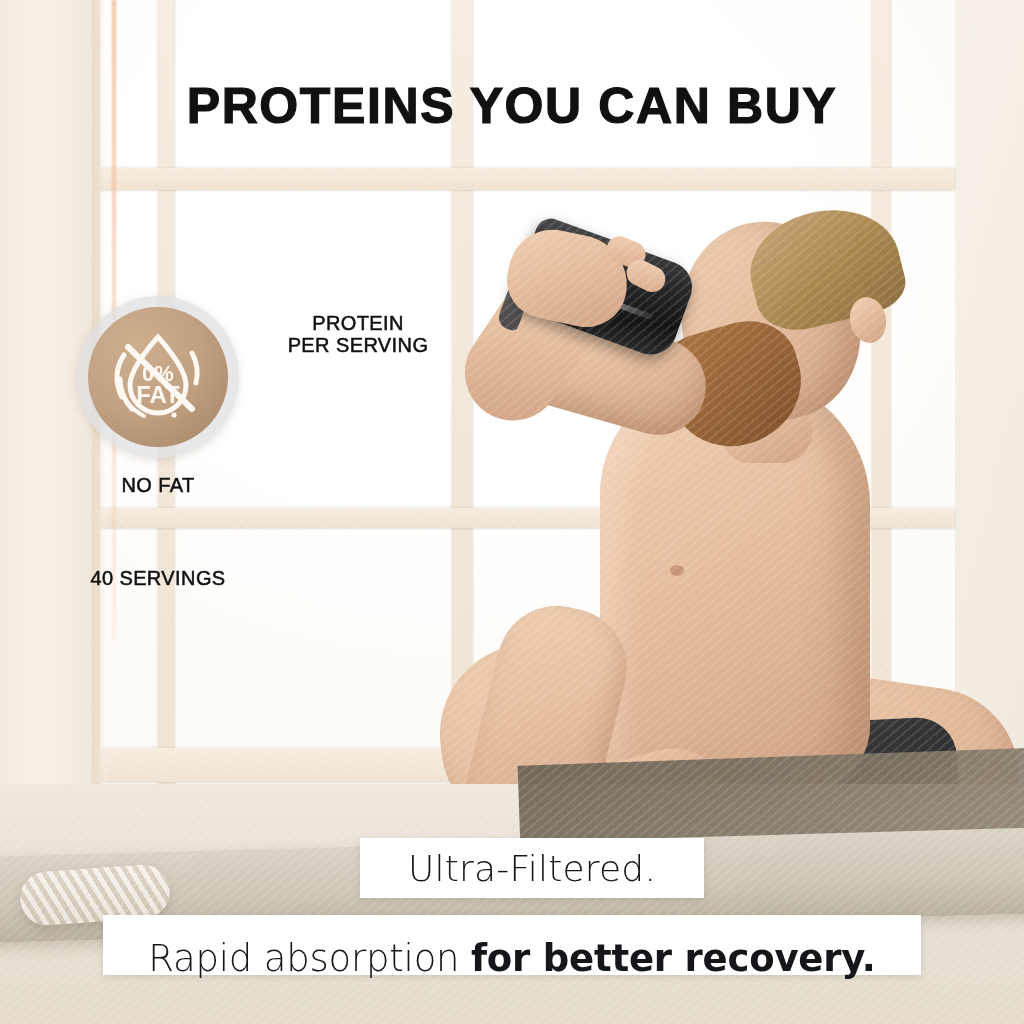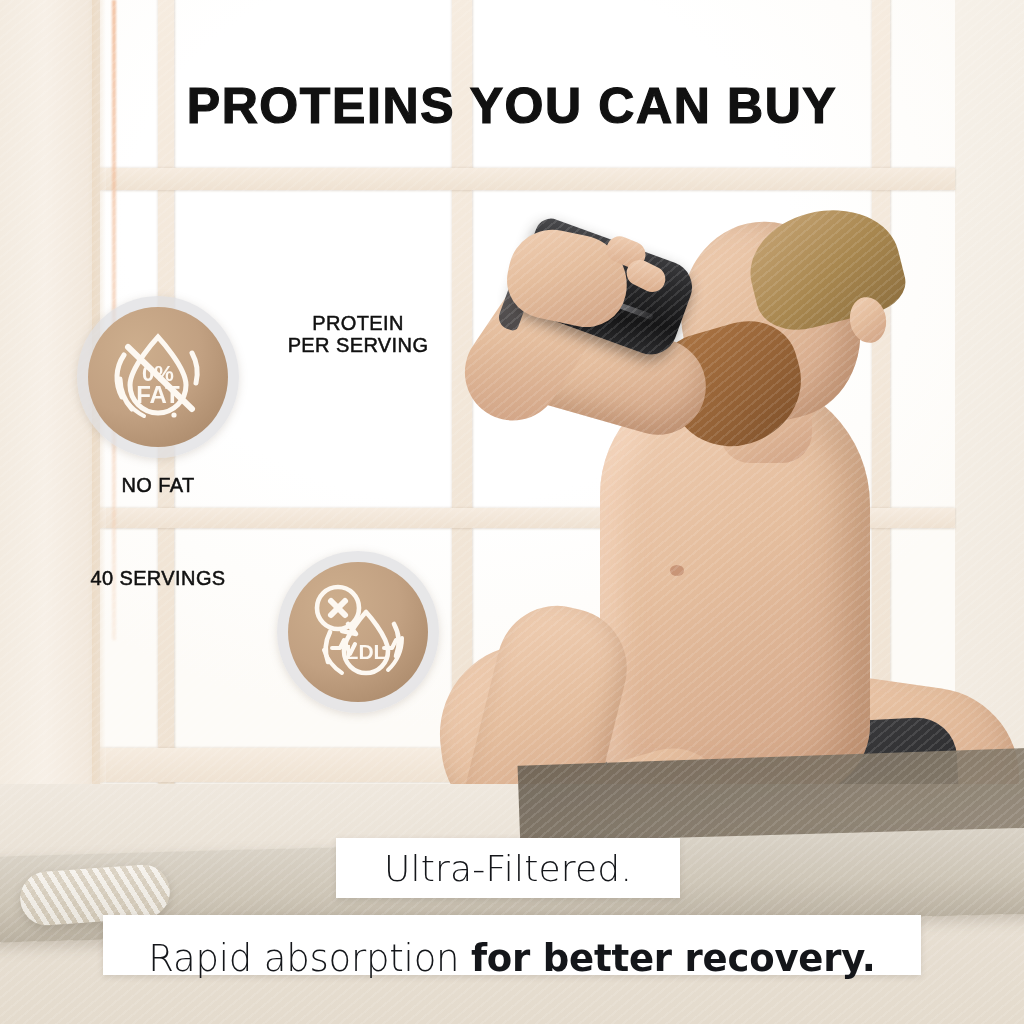--- a/index.html
+++ b/index.html
@@ -231,21 +231,21 @@
     -webkit-text-stroke:.5px #111111;
   }
 
   
   .banner {
     position:absolute;
     background:#ffffff;
     display:flex; align-items:center; justify-content:center;
     box-shadow:0 2px 6px rgba(90,80,70,.16);
   }
-  .banner-1 { left:336px; top:838px; width:344px; height:60px; }
+  .banner-1 { left:360px; top:838px; width:344px; height:60px; }
   .banner-2 { left:103px; top:915px; width:818px; height:60px; }
 
   .b-text {
     font-family:"DejaVu Sans", sans-serif;
     font-weight:300;
     color:#14161a;
     white-space:nowrap;
   }
   .banner-1 .b-text { font-size:36px; letter-spacing:.2px; }
   .banner-2 .b-text { font-size:37px; letter-spacing:-.2px;margin-top:27px; }
@@ -341,44 +341,20 @@
       </div>
     </div>
 
     <div class="badge-row">
 
       <div class="badge-cell r2">
         <div class="badge-label">40 SERVINGS</div>
       </div>
 
       <div class="badge-cell r2">
-        <div class="disc-wrap">
-          <div class="disc">
-            <svg width="112" height="112" viewBox="0 0 112 112">
-              <g fill="none" stroke="#fdf8f1" stroke-width="4.6" stroke-linecap="round" stroke-linejoin="round">
-
-                <path d="M64 36 C64 36 42 60 42 75 a22 22 0 0 0 44 0 C86 60 64 36 64 36 Z"></path>
-
-                <circle cx="36" cy="32" r="21"></circle>
-                <path d="M46 48 l8 10 l-14 -3"></path>
-                <line x1="29" y1="25" x2="43" y2="39" stroke-width="6"></line>
-                <line x1="43" y1="25" x2="29" y2="39" stroke-width="6"></line>
-
-                <path d="M26 86 A38 38 0 0 1 28 56"></path>
-                <path d="M40 97 A44 44 0 0 1 22 74" stroke-width="4"></path>
-                <path d="M92 48 A38 38 0 0 1 94 80"></path>
-                <path d="M100 62 A44 44 0 0 1 86 94" stroke-width="4"></path>
-
-                <path d="M30 72 l8 0 l4 -8 l6 14 l5 -10" stroke-width="4"></path>
-                <path d="M82 72 l8 0 l4 -8" stroke-width="4"></path>
-              </g>
-              <text x="64" y="83" text-anchor="middle" font-family="Liberation Sans, sans-serif" font-size="21" font-weight="bold" fill="#fdf8f1">LDL</text>
-            </svg>
-          </div>
-        </div>
       </div>
     </div>
   </div>
 
   <div class="banner banner-1">
     <span class="b-text">Ultra-Filtered.</span>
   </div>
 
   <div class="banner banner-2">
     <span class="b-text"><span>Rapid absorption </span><span class="b-bold">for better recovery.</span></span>

